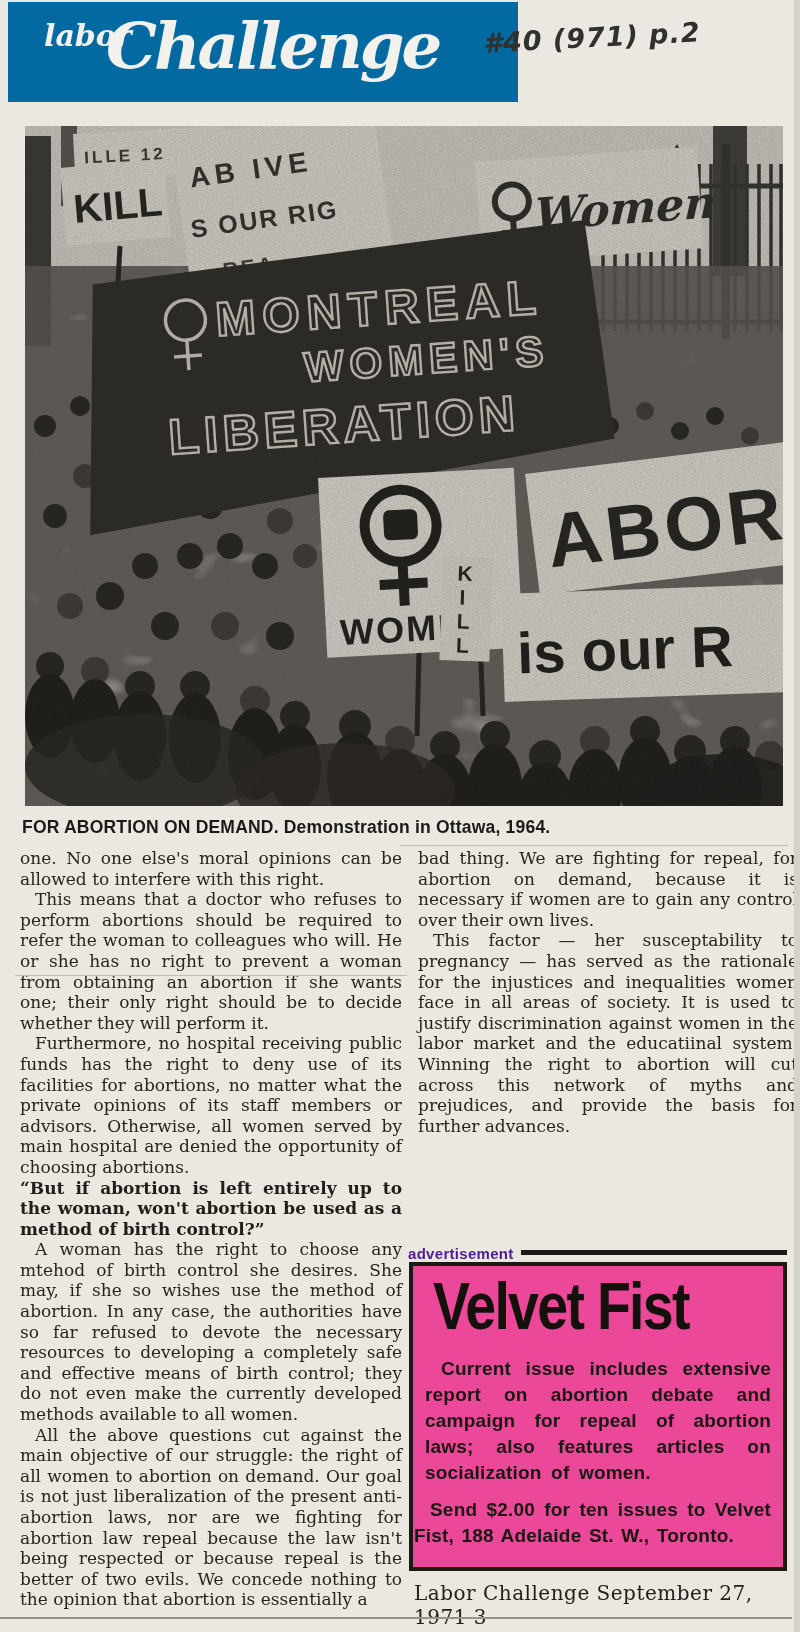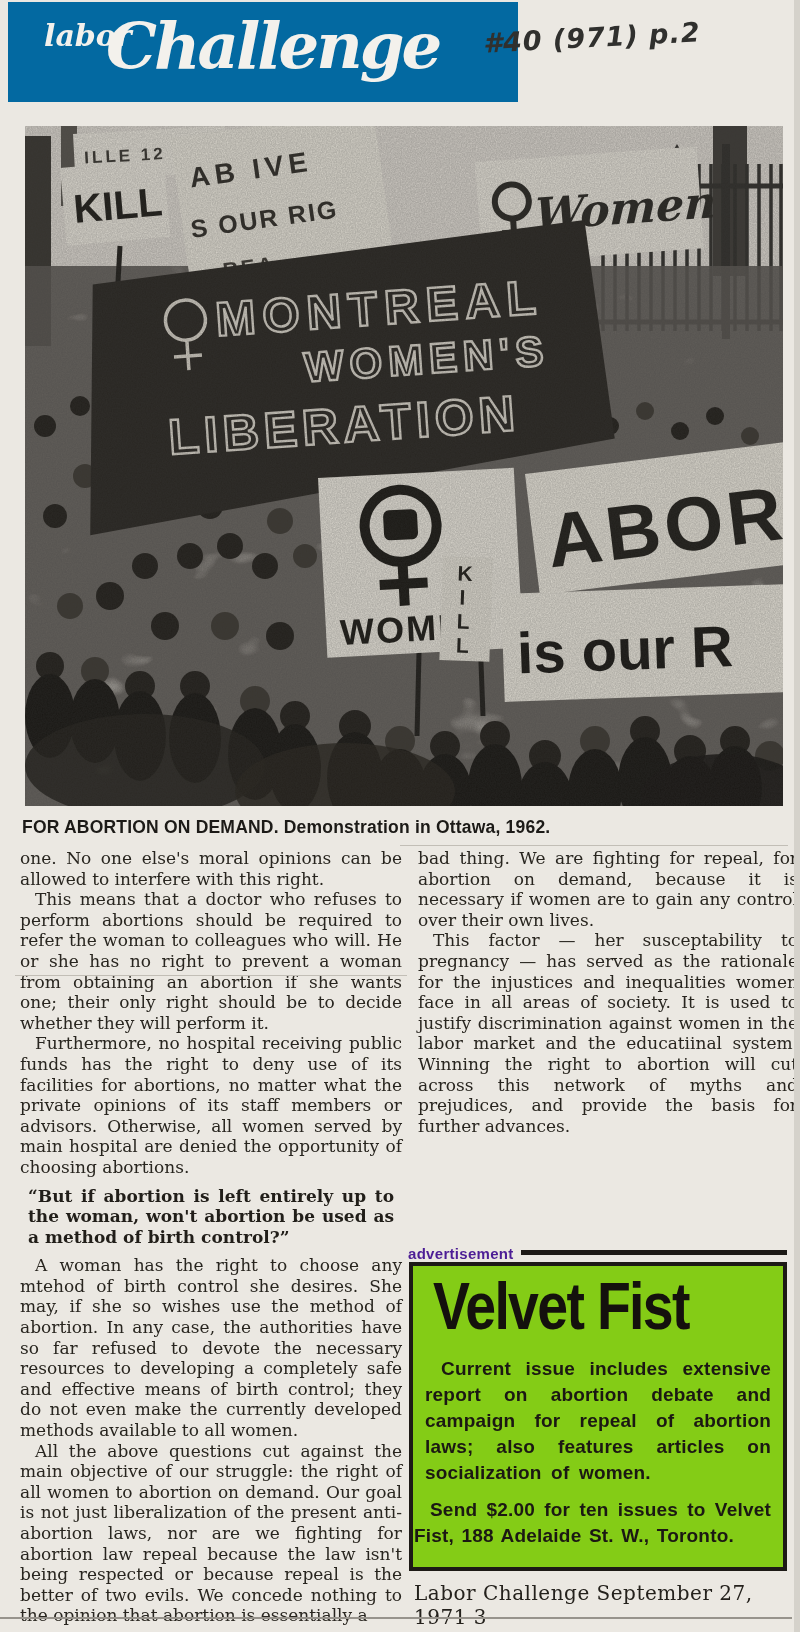--- a/index.html
+++ b/index.html
@@ -25,26 +25,26 @@
 
   
   .caption{position:absolute;left:22px;top:817px;width:745px;font:700 17.5px "Liberation Sans",sans-serif;color:#1c1a17;letter-spacing:0.2px;}
 
   
   .col{position:absolute;top:848px;}
   .col-left{left:20px;width:382px;}
   .col-right{left:406px;width:380px;margin-left:12px;}
   .para{font-size:17px;line-height:20.6px;text-align:justify;margin:0;color:#28251f;}
   .indent{text-indent:15px;}
-  .subhead{font-size:17px;line-height:20.6px;font-weight:700;text-align:justify;margin:8px;color:#211e19;}
+  .subhead{font-size:17px;line-height:20.6px;font-weight:700;text-align:justify;margin:0;color:#211e19;}
 
   
   .ad-label{position:absolute;left:408px;top:1245px;font:700 15px "Liberation Sans",sans-serif;color:#4c1d95;letter-spacing:0.3px;}
   .ad-rule{position:absolute;left:521px;top:1250px;width:266px;height:5px;background:#1d1a16;}
-  .ad-box{position:absolute;left:409px;top:1262px;width:370px;height:301px;border:4px solid #1d1a16;background:#84cc16;}
+  .ad-box{position:absolute;left:409px;top:1262px;width:370px;height:301px;border:4px solid #1d1a16;background:#ec4899;}
   .ad-title{margin:4px 0 0 20px;font:900 66px/72px "Liberation Sans",sans-serif;color:#14110d;letter-spacing:-2px;transform:scaleX(0.84);transform-origin:left center;white-space:nowrap;}
   .ad-body{margin:14px 12px 8px 12px;font:700 19px/26px "Liberation Sans",sans-serif;text-align:justify;text-indent:16px;color:#1b1813;word-spacing:4px;letter-spacing:0.2px;}
   .ad-cta{margin:11px 12px 0 1px;font:700 19px/26px "Liberation Sans",sans-serif;text-align:justify;text-indent:16px;color:#1b1813;word-spacing:2px;letter-spacing:0.2px;}
 
   
   .footer{position:absolute;left:414px;top:1581px;font:400 20px "DejaVu Serif",serif;color:#24211c;letter-spacing:0.5px;}
 </style>
 </head>
 <body>
 
@@ -235,21 +235,21 @@
     <rect width="290" height="108" fill="#ece8dd"></rect>
     <text x="14" y="80" class="svg-sans" font-size="58" font-weight="900" fill="#15130f">is our R</text>
   </g>
 
   <rect x="0" y="0" width="758" height="680" filter="url(#grain)" opacity="0.32"></rect>
 </svg>
 </div>
 
 <div class="caption">
   <span>FOR ABORTION ON DEMAND.</span>
-  <span>Demonstration in Ottawa, 1962.</span>
+  <span>Demonstration in Ottawa, 1964.</span>
 </div>
 
 <div class="col col-left">
   <p class="para">one. No one else's moral opinions can be allowed to interfere with this right.</p>
   <p class="para indent">This means that a doctor who refuses to perform abortions should be required to refer the woman to colleagues who will. He or she has no right to prevent a woman from obtaining an abortion if she wants one; their only right should be to decide whether they will perform it.</p>
   <p class="para indent">Furthermore, no hospital receiving public funds has the right to deny use of its facilities for abortions, no matter what the private opinions of its staff members or advisors. Otherwise, all women served by main hospital are denied the opportunity of choosing abortions.</p>
   <p class="subhead">“But if abortion is left entirely up to the woman, won't abortion be used as a method of birth control?”</p>
   <p class="para indent">A woman has the right to choose any mtehod of birth control she desires. She may, if she so wishes use the method of abortion. In any case, the authorities have so far refused to devote the necessary resources to developing a completely safe and effective means of birth control; they do not even make the currently developed methods available to all women.</p>
   <p class="para indent">All the above questions cut against the main objective of our struggle: the right of all women to abortion on demand. Our goal is not just liberalization of the present anti-abortion laws, nor are we fighting for abortion law repeal because the law isn't being respected or because repeal is the better of two evils. We concede nothing to the opinion that abortion is essentially a</p>
 </div>

